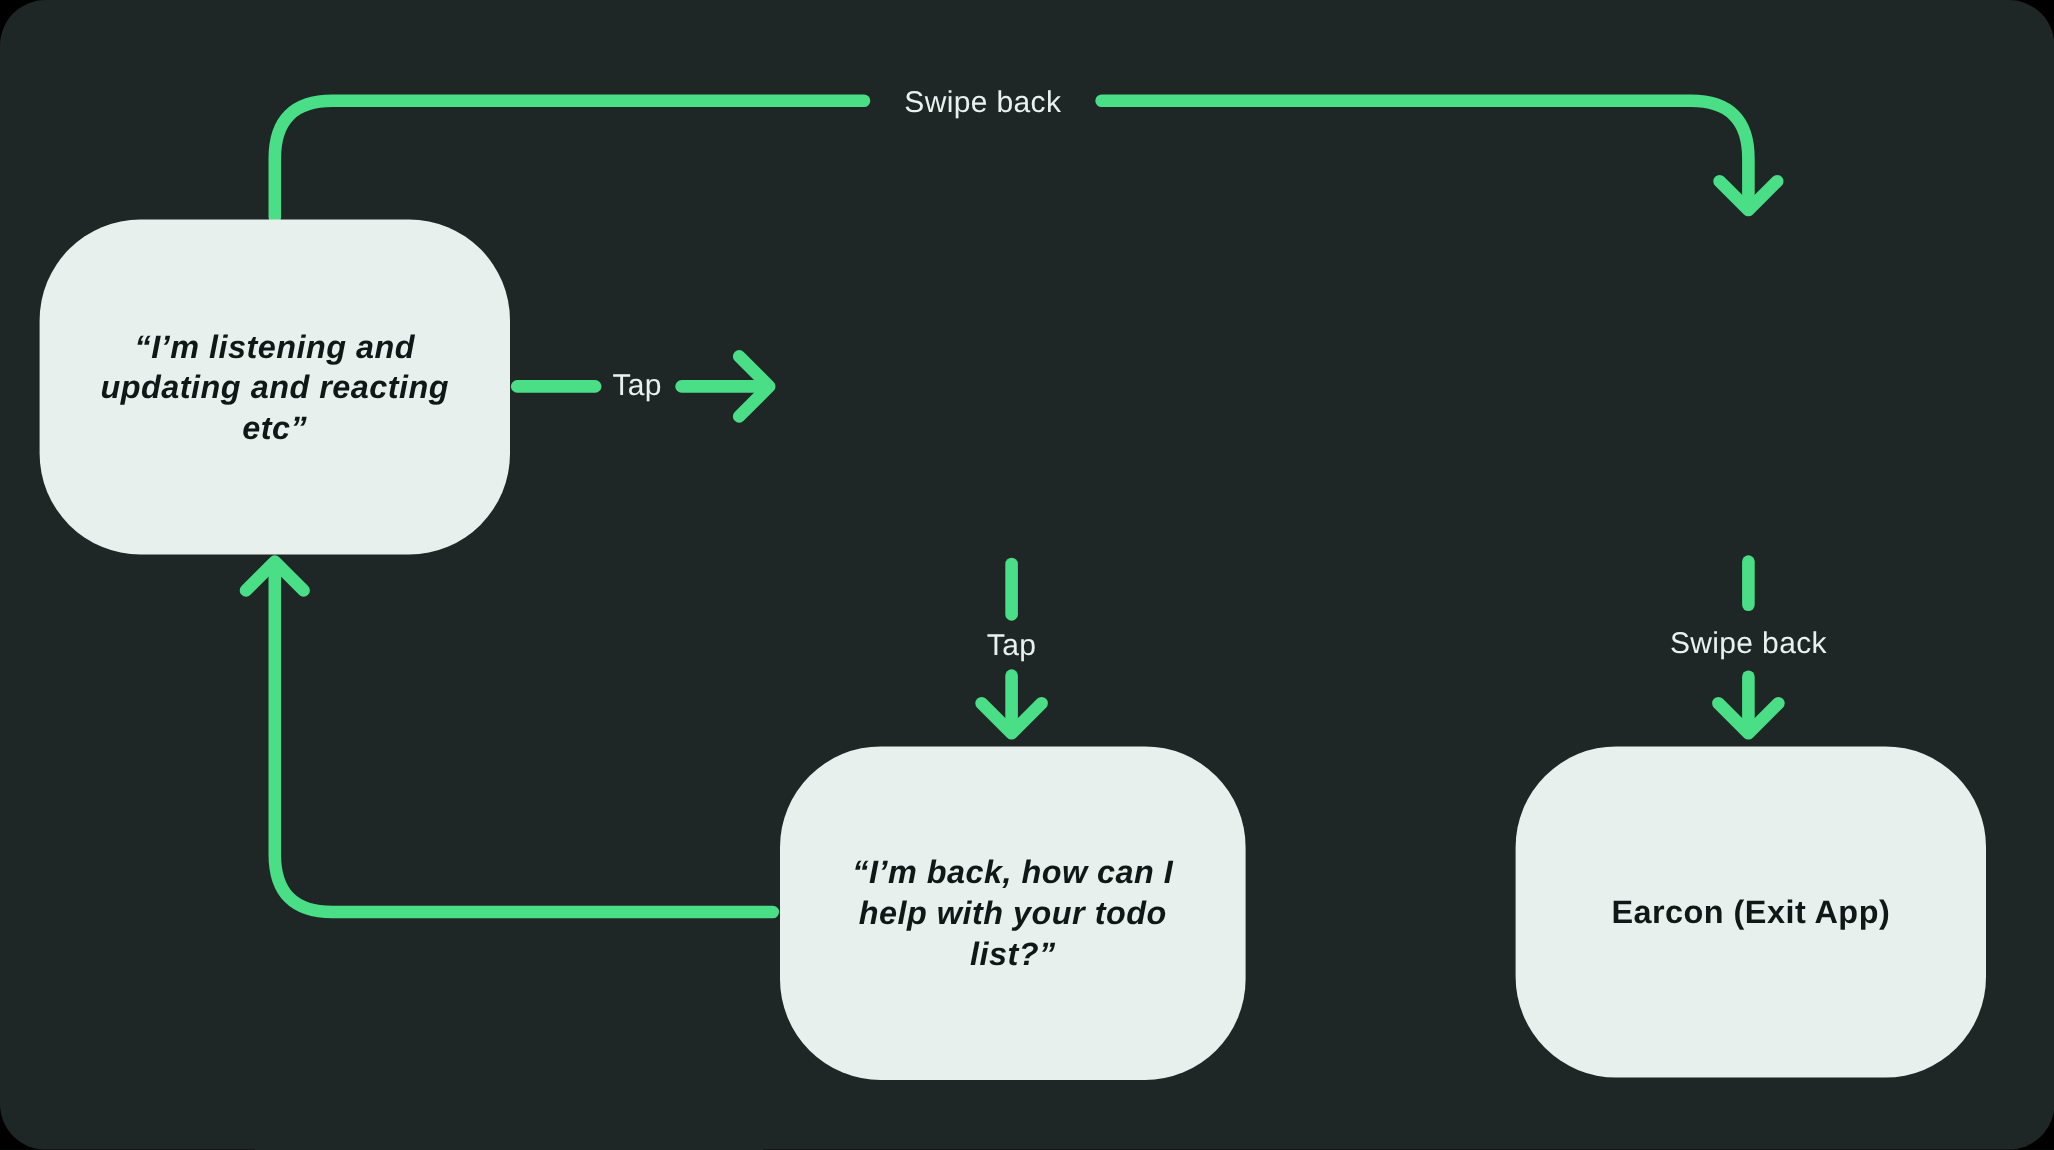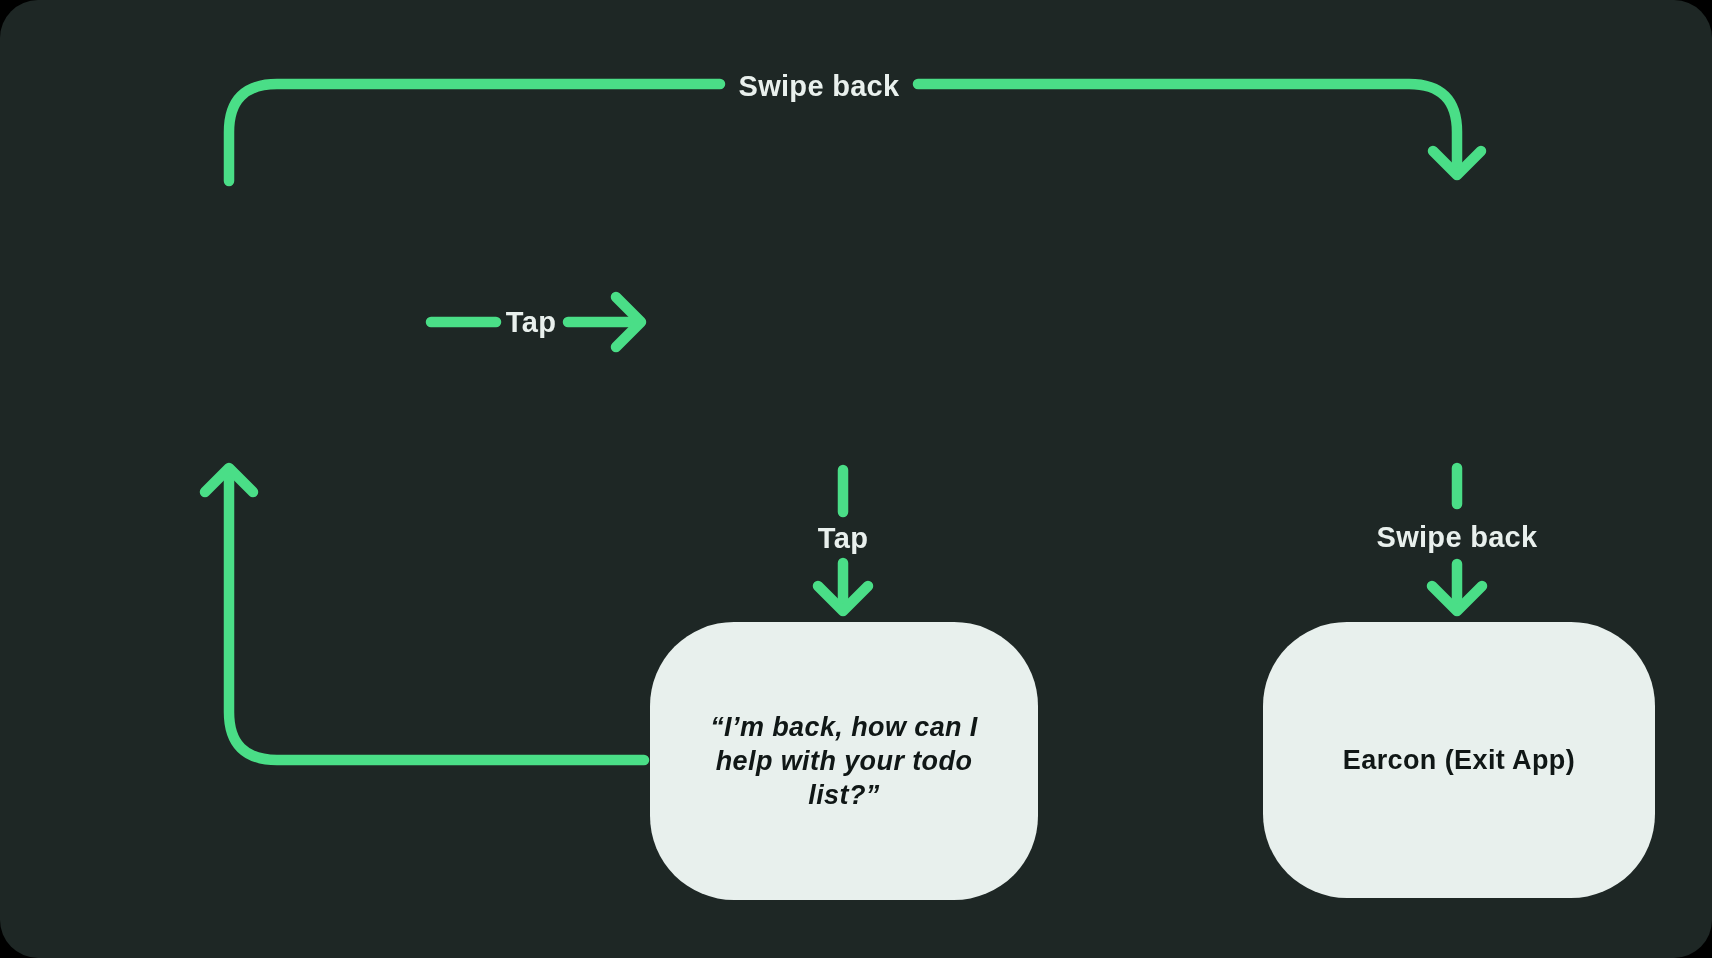--- a/index.html
+++ b/index.html
@@ -44,22 +44,22 @@
   .node-text.quote{font-style:italic;}
   .node-a{left:33px;top:183px;width:392px;height:279px;}
   .node-b{left:648px;top:183px;width:390px;height:279px;}
   .node-c{left:1263px;top:183px;width:392px;height:279px;}
   .node-d{left:650px;top:622px;width:388px;height:278px;}
   .node-e{left:1263px;top:622px;width:392px;height:276px;}
   .edge-label{
     position:absolute;
     transform:translate(-50%,-50%);
     color:var(--label-text);
-    font-weight:700;
-    font-size:29px;
+    font-weight:400;
+    font-size:25px;
     letter-spacing:.3px;
     white-space:nowrap;
   }
   .label-swipe-top{left:819px;top:86px;}
   .label-tap-right{left:531px;top:322px;}
   .label-tap-down{left:843px;top:538px;}
   .label-swipe-right{left:1457px;top:537px;}
 </style>
 </head>
 <body>
@@ -81,20 +81,25 @@
     <path class="edge" d="M 818 586 L 843 611 L 868 586"></path>
 
     <path class="edge" d="M 1457 468 L 1457 504"></path>
     <path class="edge" d="M 1457 564 L 1457 610"></path>
     <path class="edge" d="M 1432 586 L 1457 611 L 1482 586"></path>
 
     <path class="edge" d="M 644 760 L 277 760 Q 229 760 229 712 L 229 472"></path>
     <path class="edge" d="M 205 492 L 229 468 L 253 492"></path>
   </svg>
 
+  <div class="node node-a">
+    <div class="node-text quote">“I’m listening and
+updating and reacting
+etc”</div>
+  </div>
 
 
 
   <div class="node node-e">
     <div class="node-text">Earcon (Exit App)</div>
   </div>
 
   <div class="node node-d">
     <div class="node-text quote">“I’m back, how can I
 help with your todo

